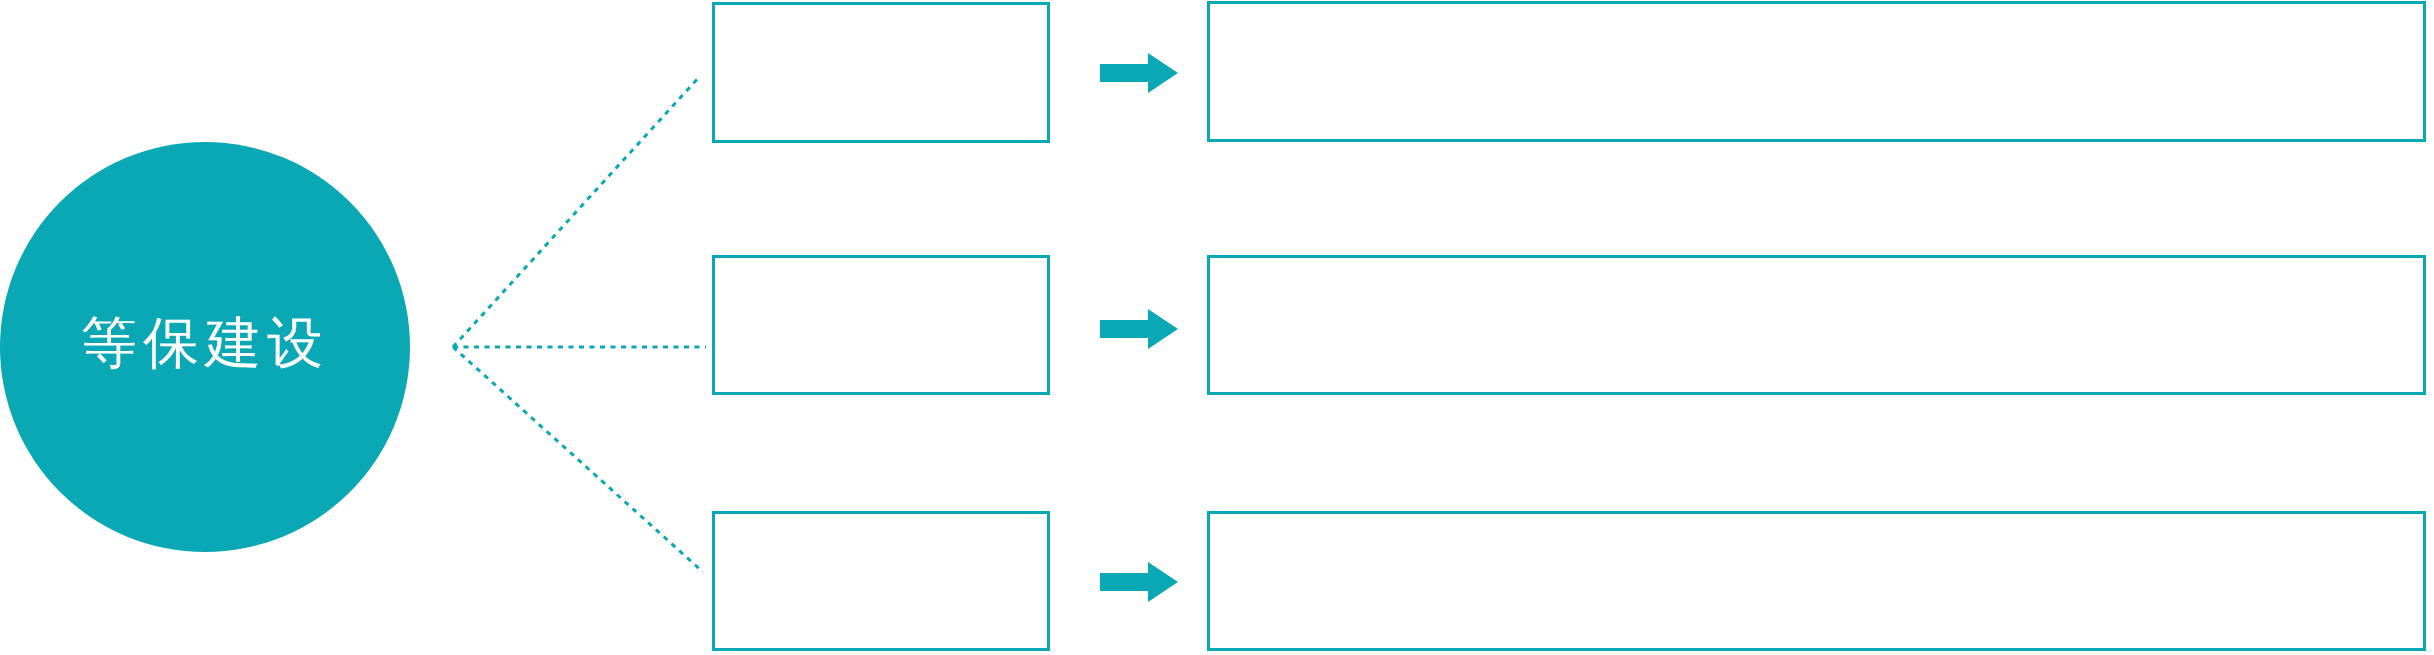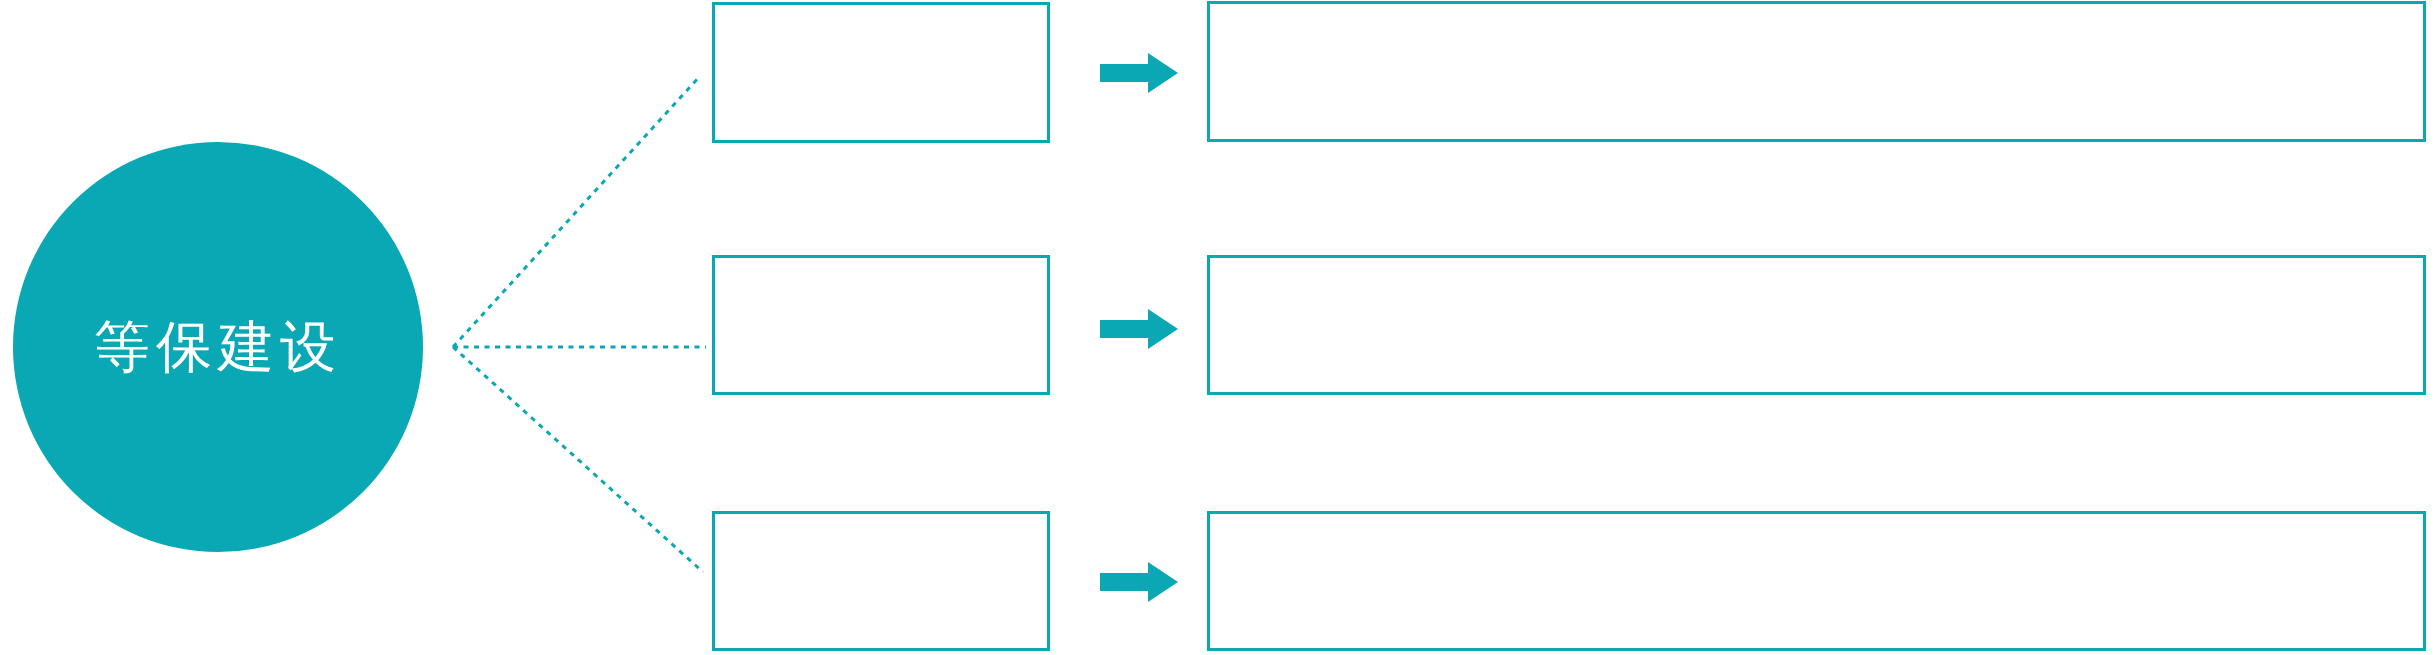--- a/index.html
+++ b/index.html
@@ -30,31 +30,32 @@
   .connectors path {
     stroke: var(--accent);
     stroke-width: 3;
     fill: none;
     stroke-dasharray: 5 5.5;
   }
 
   
   .center-circle {
     position: absolute;
-    left: 13px;
+    left: 0;
     top: 142px;
     width: 410px;
     height: 410px;
     border-radius: 50%;
     background: var(--accent);
     display: flex;
     flex-direction: column;
     align-items: center;
     justify-content: center;
     text-align: left;
+    font-family: Liberation Mono, monospace;
   }
   .center-circle .line {
     display: block;
     color: var(--center-text);
     font-size: 56px;
     line-height: 74px;
     font-weight: 300;
     letter-spacing: 6px;
     white-space: nowrap;
   }

